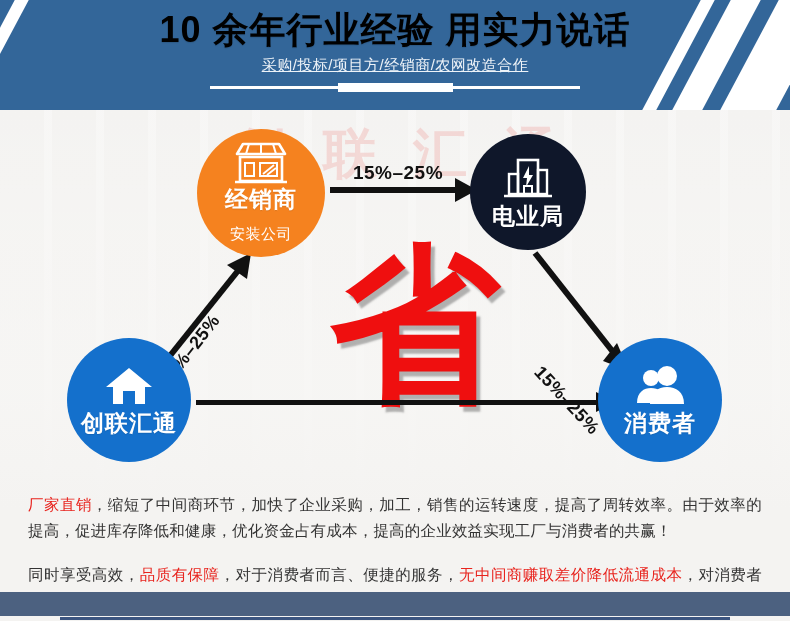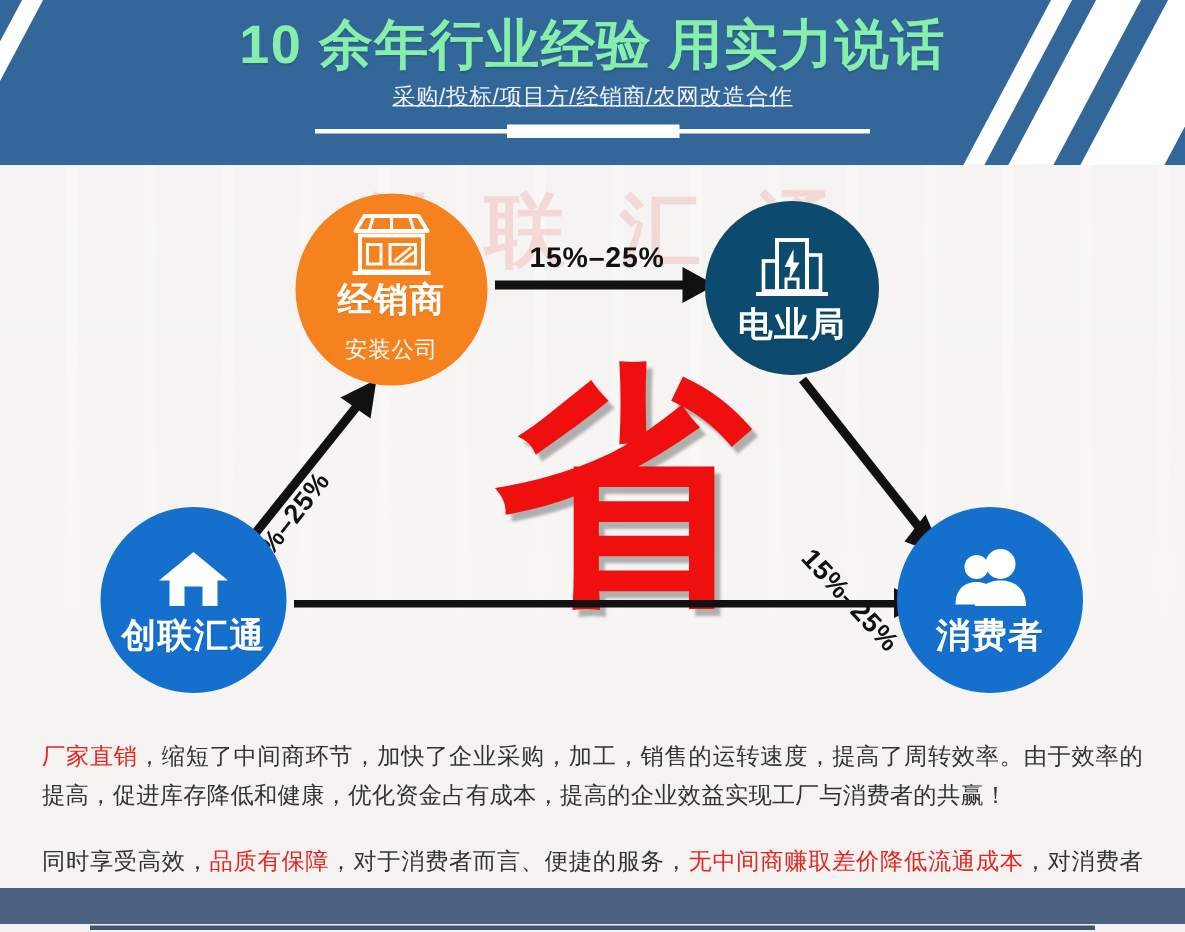--- a/index.html
+++ b/index.html
@@ -26,21 +26,21 @@
   .hs4 { left:722px;  width:14px; }
   .hs5 { left:752px;  width:30px; }
   .hs6 { left:800px;  width:56px; }
 
   .hdr-inner {
     position:absolute; left:0; top:0; width:790px; height:110px;
     display:flex; flex-direction:column; align-items:center; justify-content:flex-start;
     padding-top:8px;
   }
   .hdr-title {
-    color:#86efac; font-size:36px; font-weight:bold; letter-spacing:1px;
+    color:#000000; font-size:36px; font-weight:bold; letter-spacing:1px;
     line-height:44px; white-space:nowrap;
     text-shadow:0 1px 1px rgba(0,0,0,0.12);
   }
   .hdr-sub {
     color:#eef3f8; font-size:15px; line-height:28px; white-space:nowrap;
     margin-top:-1px; letter-spacing:0.5px;text-decoration:underline;
   }
   .hdr-rule {
     position:relative; width:370px; height:9px; margin-top:4px;
   }
@@ -90,21 +90,21 @@
   }
   .node .icon { display:block; line-height:0; }
   .node .label {
     font-size:23px; font-weight:bold; line-height:26px; letter-spacing:1px;
     text-shadow:0 1px 1px rgba(0,0,0,0.10);
   }
   .node .sublabel { font-size:15px; line-height:20px; letter-spacing:0.5px; margin-top:12px; }
 
   .node-dealer   { left:197px; top:19px;  width:128px; height:128px; background:#f5821f;text-align:right; }
   .node-dealer .icon { margin-bottom:2px; }
-  .node-power    { left:470px; top:24px;  width:116px; height:116px; background:#0c4a6e; }
+  .node-power    { left:470px; top:24px;  width:116px; height:116px; background:#0f172a; }
   .node-power .icon { margin-bottom:3px; }
   .node-brand    { left:67px;  top:228px; width:124px; height:124px; background:#1470cc; }
   .node-brand .icon { margin-bottom:3px; }
   .node-consumer { left:598px; top:228px; width:124px; height:124px; background:#1470cc; }
   .node-consumer .icon { margin-bottom:3px; }
 
   
   .arrow-line { position:absolute; background:#111111; }
   .arrow-head { position:absolute; width:0; height:0; }
 

